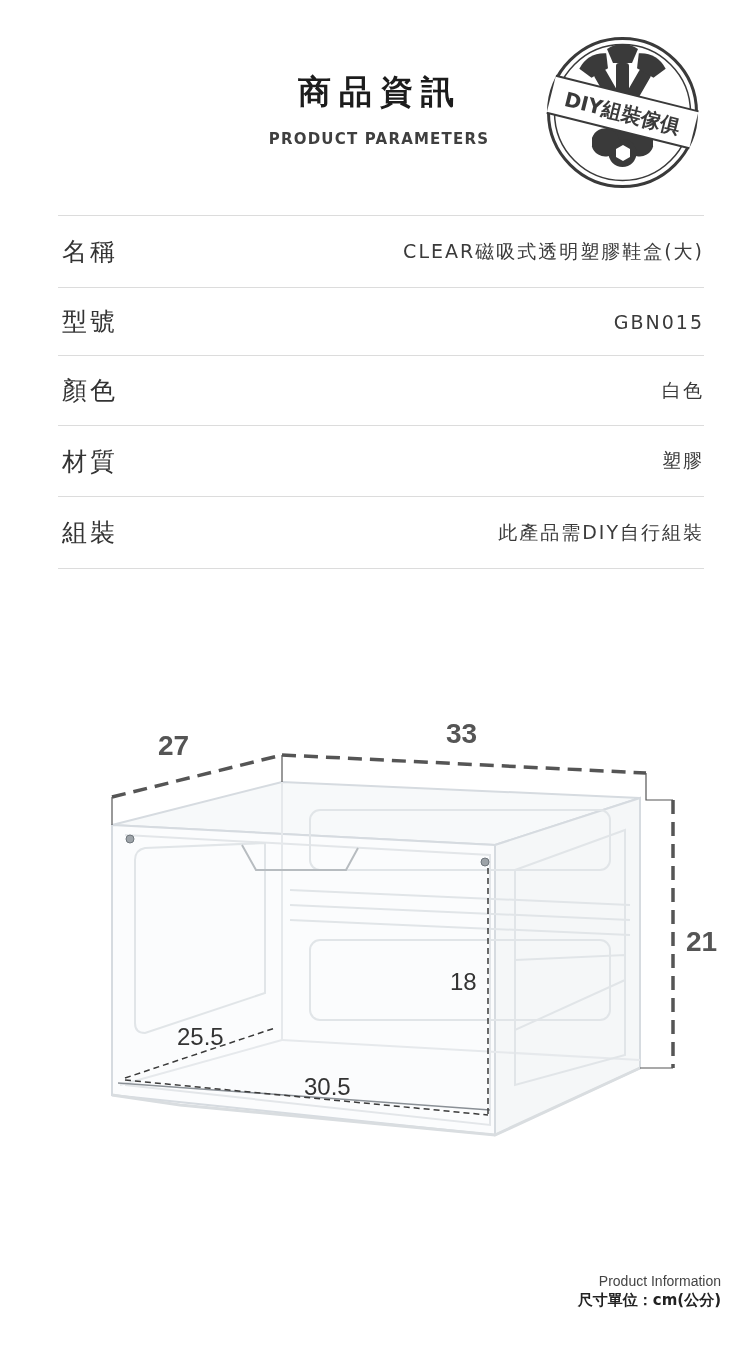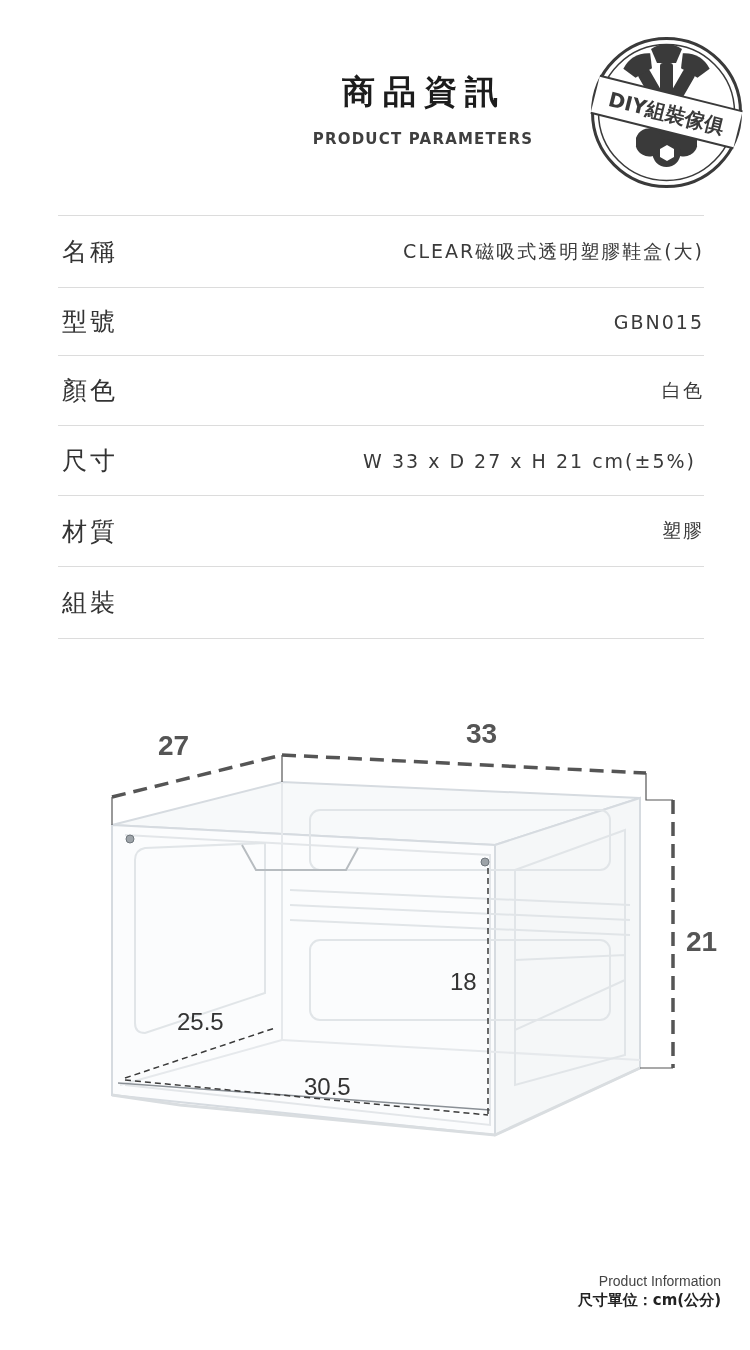--- a/index.html
+++ b/index.html
@@ -1,19 +1,19 @@
 <!DOCTYPE html>
 <html><head>
 <meta charset="utf-8">
 <style>
   * { margin: 0; padding: 0; box-sizing: border-box; }
   html, body { width: 750px; height: 1350px; background: #ffffff; overflow: hidden; }
   body { position: relative; font-family: "DejaVu Sans", "Liberation Sans", sans-serif; color: #333333; }
 
-  .header { position: absolute; left: 0; top: 0; width: 614px; height: 200px; margin-left: 44px; }
+  .header { position: absolute; left: 0; top: 0; width: 614px; height: 200px; }
   .title-zh { position: absolute; left: 0; width: 760px; top: 70px; text-align: center; font-size: 33px; font-weight: bold; letter-spacing: 8px; color: #1c1c1c; }
   .title-en { position: absolute; left: 0; width: 758px; top: 130px; text-align: center; font-size: 15px; font-weight: bold; letter-spacing: 1.2px; color: #3f3f3f; }
   .badge { position: absolute; left: 545px; top: 35px; width: 155px; height: 155px; }
 
   .spec-table { position: absolute; left: 58px; top: 215px; width: 646px; }
   .spec-row { position: relative; border-top: 1.5px solid #dcdcdc; display: flex; align-items: center; justify-content: space-between; }
   .spec-row.last { border-bottom: 1.5px solid #dcdcdc; }
   .spec-label { font-size: 25px; color: #333333; padding-left: 4px; letter-spacing: 3px; }
   .spec-value { font-size: 19px; color: #3a3a3a; letter-spacing: 2px; text-align: right; }
 
@@ -80,30 +80,27 @@
     <span class="spec-value">CLEAR磁吸式透明塑膠鞋盒(大)</span>
   </div>
   <div class="spec-row" style="height:68px">
     <span class="spec-label">型號</span>
     <span class="spec-value">GBN015</span>
   </div>
   <div class="spec-row" style="height:70px">
     <span class="spec-label">顏色</span>
     <span class="spec-value">白色</span>
   </div>
-  <div class="spec-row" style="height:70px">
-    <span class="spec-label">尺寸</span>
-    <span class="spec-value" style="padding-right:8px">W 33 x D 27 x H 21 cm(±5%)</span>
-  </div>
   <div class="spec-row" style="height:71px">
     <span class="spec-label">材質</span>
     <span class="spec-value">塑膠</span>
   </div>
   <div class="spec-row last" style="height:73px">
     <span class="spec-label">組裝</span>
+    <span class="spec-value">此產品需DIY自行組裝</span>
   </div>
 </div>
 
 <div class="figure">
   <svg width="750" height="480" viewBox="0 700 750 480">
 
     <g fill="none" stroke="#d6dbe0" stroke-width="2">
 
       <polygon points="112,825 282,782 640,798 495,845" fill="#f7f9fa"></polygon>
 
@@ -150,23 +147,23 @@
     </g>
 
     <g stroke="#3a3a3a" stroke-width="1.5" stroke-dasharray="6 4" fill="none">
       <line x1="125" y1="1078" x2="275" y2="1028"></line>
       <line x1="125" y1="1080" x2="488" y2="1115"></line>
       <line x1="488" y1="868" x2="488" y2="1115"></line>
     </g>
   </svg>
 
   <div class="dim-big" style="left:158px; top:30px">27</div>
-  <div class="dim-big" style="left:466px; top:18px">33</div>
+  <div class="dim-big" style="left:446px; top:18px">33</div>
   <div class="dim-big" style="left:686px; top:226px">21</div>
-  <div class="dim-small" style="left:177px; top:308px">25.5</div>
+  <div class="dim-small" style="left:177px; top:323px">25.5</div>
   <div class="dim-small" style="left:304px; top:373px">30.5</div>
   <div class="dim-small" style="left:450px; top:268px">18</div>
 </div>
 
 <div class="footer">
   <div class="footer-en">Product Information</div>
   <div class="footer-zh">尺寸單位：cm(公分)</div>
 </div>
 
 </body></html>

